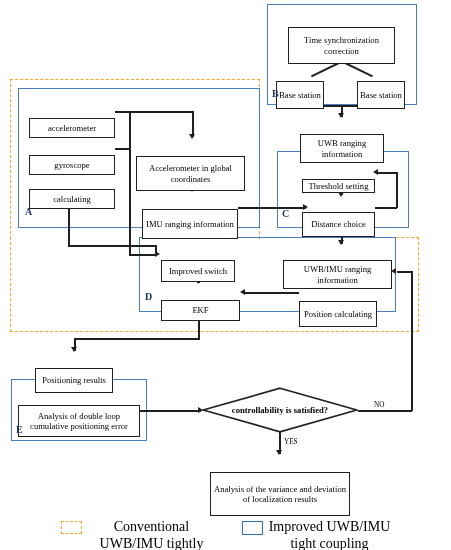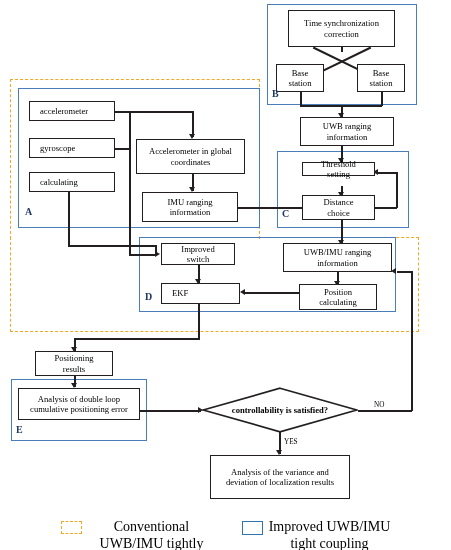--- a/index.html
+++ b/index.html
@@ -1,22 +1,22 @@
 <!DOCTYPE html>
 <html><head>
 <meta charset="utf-8">
 <style>
   html,body{margin:0;padding:0;background:#fff;}
   #root{position:relative;width:451px;height:550px;background:#fff;
         font-family:"Liberation Serif",serif;overflow:hidden;}
 
   
   .box{position:absolute;box-sizing:border-box;border:1.6px solid #231f20;
-       background:#fff;display:flex;align-items:center;justify-content:flex-start;
-       text-align:center;font-size:8.6px;line-height:1.18;color:#000;padding:1px 10px;z-index:6;}
+       background:#fff;display:flex;align-items:center;justify-content:center;
+       text-align:center;font-size:8.6px;line-height:1.18;color:#000;padding:1px 2px;z-index:6;margin-top:17px;}
 
   
   .diamond{position:absolute;z-index:6;}
   .diamond .shape{position:absolute;inset:0;}
   .diamond .label{position:absolute;inset:0;display:flex;align-items:center;
        justify-content:center;text-align:center;font-size:8.6px;line-height:1.2;color:#000;}
 
   
   .group{position:absolute;box-sizing:border-box;border:1.4px solid #4a7ebb;
          background:transparent;z-index:2;}
@@ -151,21 +151,21 @@
   </div>
 
   <div class="box" style="left:276px;top:64px;width:48px;height:28px;">
     <span>Base station</span>
   </div>
 
   <div class="box" style="left:357px;top:64px;width:48px;height:28px;">
     <span>Base station</span>
   </div>
 
-  <div class="box" style="left:300px;top:117px;width:94px;height:29px;">
+  <div class="box" style="left:300px;top:117px;width:84px;height:29px;">
     <span>UWB ranging information</span>
   </div>
 
   <div class="box" style="left:302px;top:162px;width:73px;height:14px;">
     <span>Threshold setting</span>
   </div>
 
   <div class="box" style="left:302px;top:195px;width:73px;height:25px;">
     <span>Distance choice</span>
   </div>

